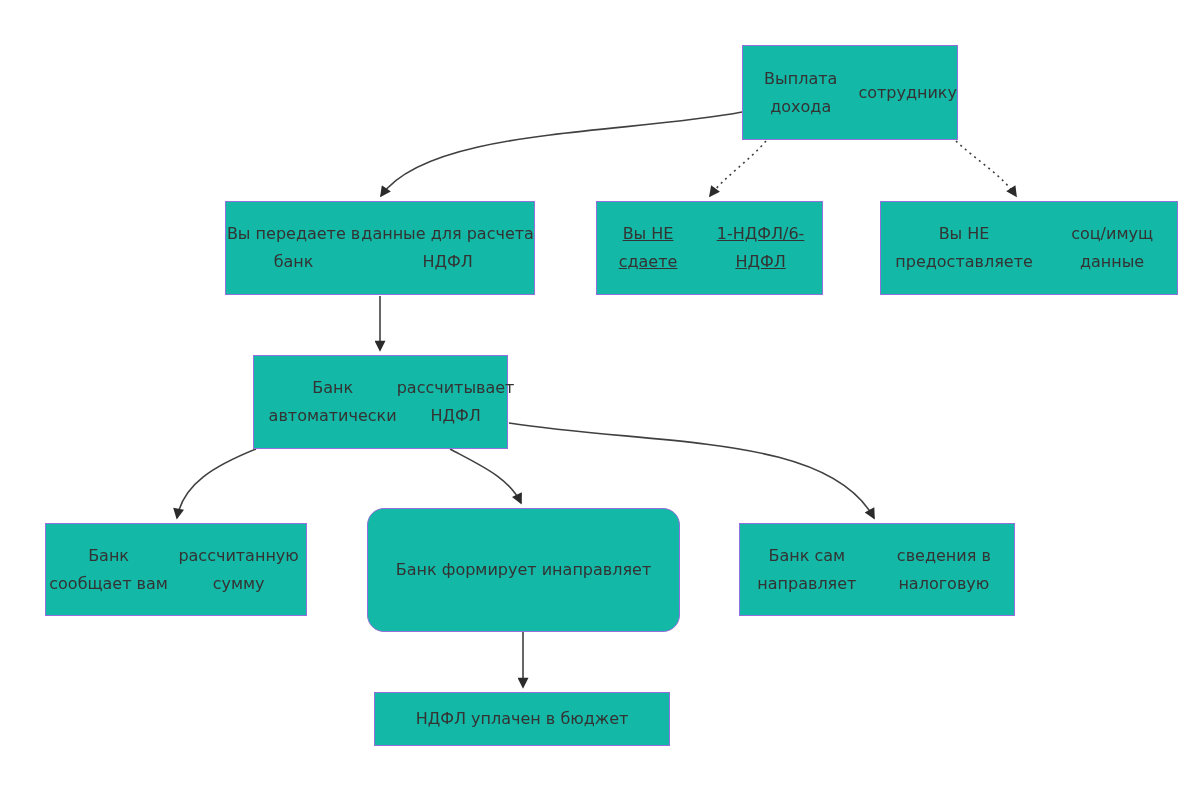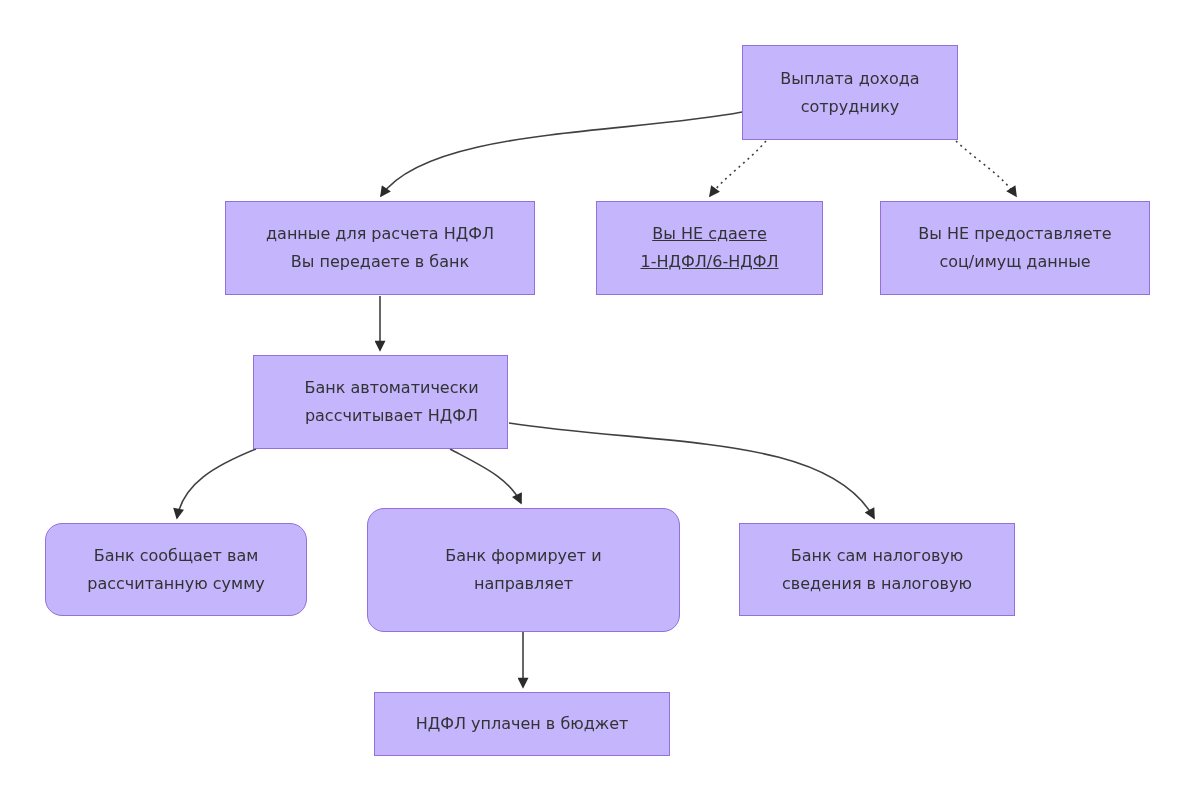--- a/index.html
+++ b/index.html
@@ -26,40 +26,40 @@
     fill: none;
     stroke: #404040;
     stroke-width: 1.6;
   }
   .edge.dotted {
     stroke-dasharray: 2 4;
   }
   .node {
     position: absolute;
     box-sizing: border-box;
-    background: #c4b5fd;
+    background: #14b8a6;
     border: 1.3px solid #9370DB;
     color: #333333;
     font-size: 16px;
     line-height: 28px;
     display: flex;
-    flex-direction: column;
+    flex-direction: row;
     align-items: center;
     justify-content: center;
     text-align: center;
   }
   #n-payout         { left: 742px; top: 45px;  width: 216px; height: 95px; }
   #n-transfer       { left: 225px; top: 201px; width: 310px; height: 94px; }
   #n-no-reports     { left: 596px; top: 201px; width: 227px; height: 94px; text-decoration: underline; }
-  #n-no-deductions  { left: 880px; top: 201px; width: 270px; height: 94px; }
+  #n-no-deductions  { left: 880px; top: 201px; width: 298px; height: 94px; }
   #n-bank-calc      { left: 253px; top: 355px; width: 255px; height: 94px; padding-left: 22px; }
-  #n-bank-informs   { left: 45px;  top: 523px; width: 262px; height: 93px; border-radius: 17px; }
+  #n-bank-informs   { left: 45px;  top: 523px; width: 262px; height: 93px; }
   #n-bank-forms     { left: 367px; top: 508px; width: 313px; height: 124px; border-radius: 17px; }
   #n-bank-sends     { left: 739px; top: 523px; width: 276px; height: 93px; }
-  #n-paid           { left: 374px; top: 692px; width: 296px; height: 64px; }
+  #n-paid           { left: 374px; top: 692px; width: 296px; height: 54px; }
 </style>
 </head>
 <body>
 
 <div class="canvas">
 
   <svg class="edges" viewBox="0 0 1200 804" xmlns="http://www.w3.org/2000/svg">
     <defs>
       <marker id="arrowhead" viewBox="0 0 10 10" refX="8.5" refY="5" markerWidth="13" markerHeight="11" markerUnits="userSpaceOnUse" orient="auto">
         <path d="M0,0 L10,5 L0,10 Z" fill="#2b2b2b"></path>
@@ -74,22 +74,22 @@
     <path class="edge solid" marker-end="url(#arrowhead)" d="M509,423 C660,446 828,434 874,518"></path>
     <path class="edge solid" marker-end="url(#arrowhead)" d="M523,632 L523,687"></path>
   </svg>
 
   <div class="node" id="n-payout">
     <span class="line">Выплата дохода</span>
     <span class="line">сотруднику</span>
   </div>
 
   <div class="node" id="n-transfer">
+    <span class="line">Вы передаете в банк</span>
     <span class="line">данные для расчета НДФЛ</span>
-    <span class="line">Вы передаете в банк</span>
   </div>
 
   <div class="node" id="n-no-reports">
     <span class="line">Вы НЕ сдаете</span>
     <span class="line">1-НДФЛ/6-НДФЛ</span>
   </div>
 
   <div class="node" id="n-no-deductions">
     <span class="line">Вы НЕ предоставляете</span>
     <span class="line">соц/имущ данные</span>
@@ -104,21 +104,21 @@
     <span class="line">Банк сообщает вам</span>
     <span class="line">рассчитанную сумму</span>
   </div>
 
   <div class="node" id="n-bank-forms">
     <span class="line">Банк формирует и</span>
     <span class="line">направляет</span>
   </div>
 
   <div class="node" id="n-bank-sends">
-    <span class="line">Банк сам налоговую</span>
+    <span class="line">Банк сам направляет</span>
     <span class="line">сведения в налоговую</span>
   </div>
 
   <div class="node" id="n-paid">
     <span class="line">НДФЛ уплачен в бюджет</span>
   </div>
 
 </div>
 
 </body></html>

